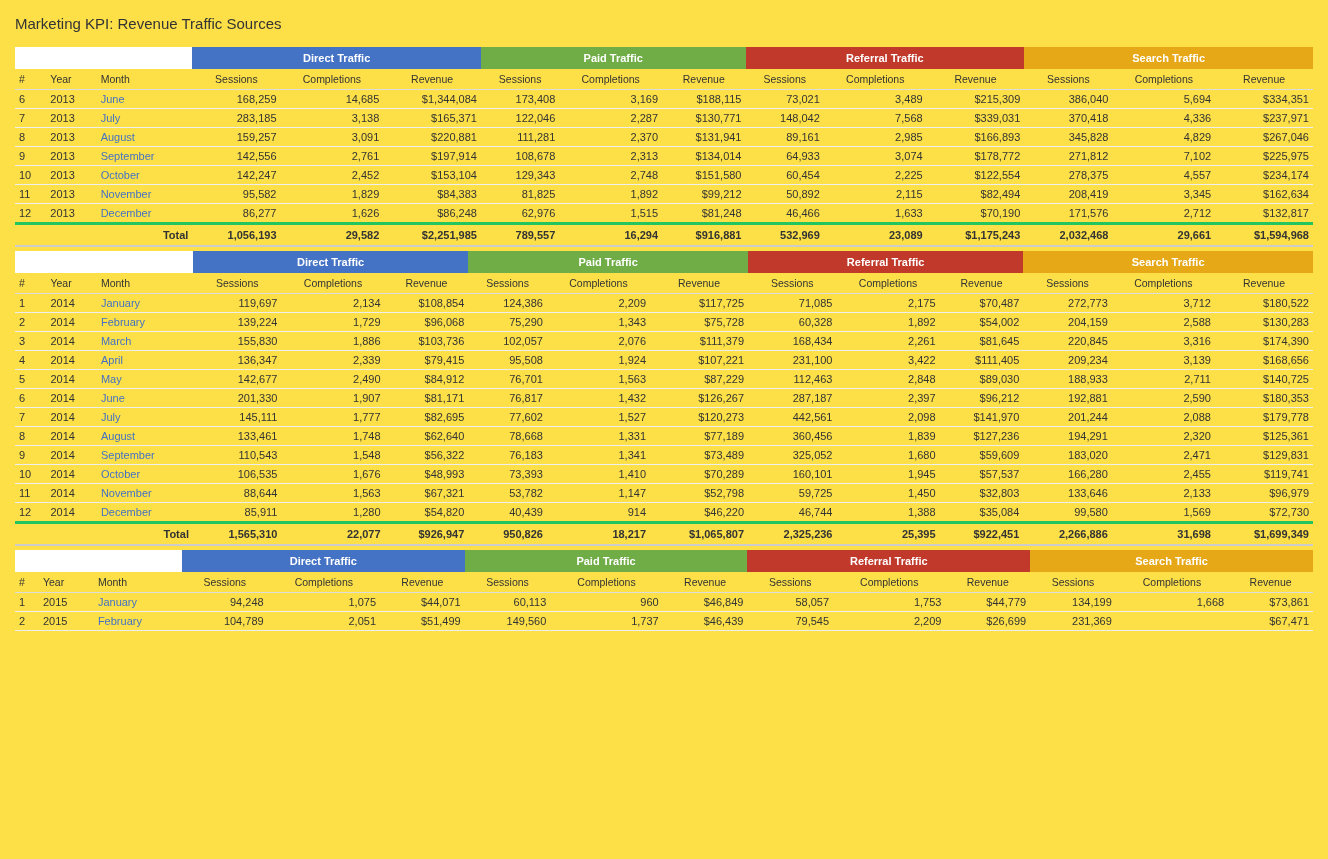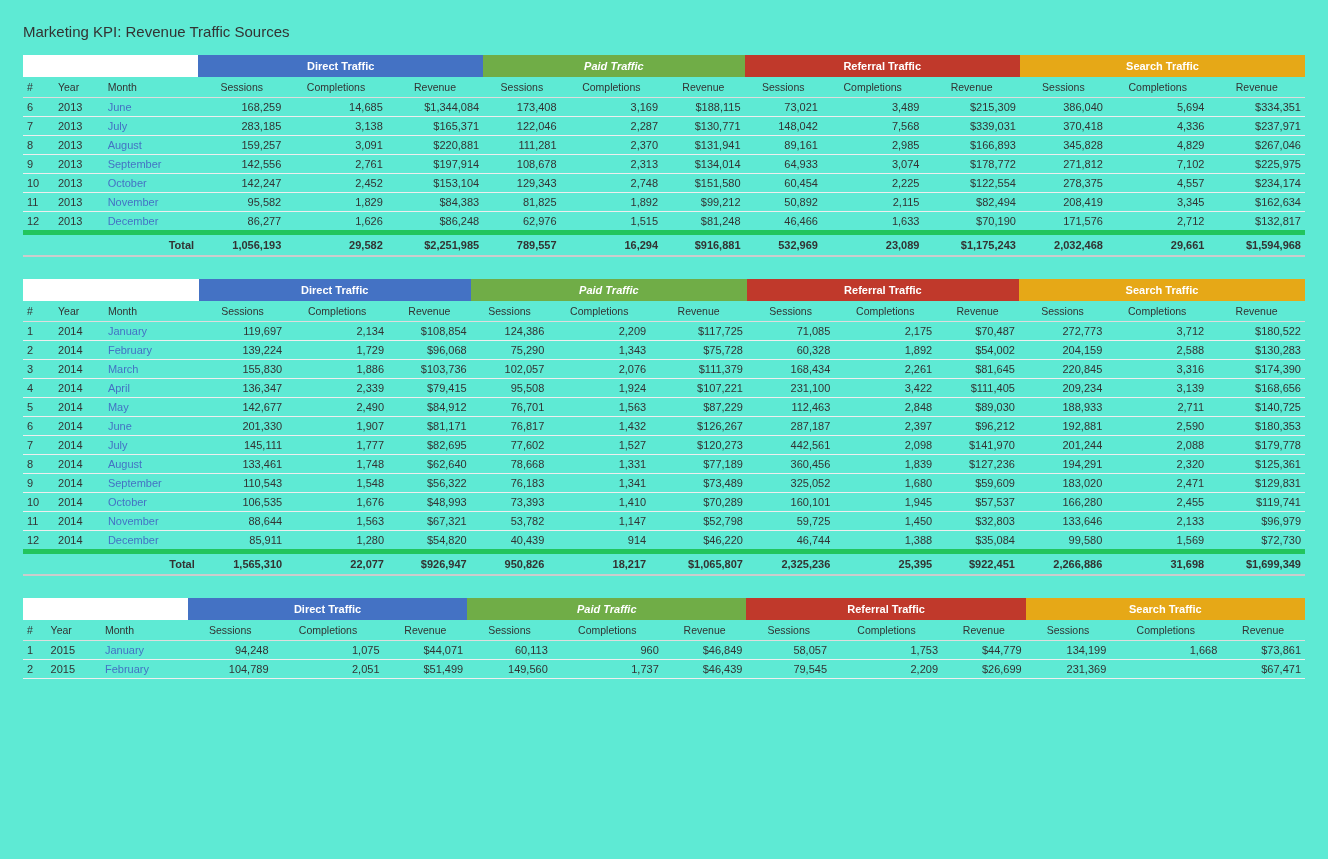--- a/index.html
+++ b/index.html
@@ -3,54 +3,54 @@
   <meta charset="utf-8">
   <style>
     * { box-sizing: border-box; margin: 0; padding: 0; }
     body {
       font-family: Arial, sans-serif;
       font-size: 11px;
       background: #f5f5f5;
       color: #333;
     }
     .page-container {
-      background: #5eead4;
-      padding: 23px;
+      background: #fde047;
+      padding: 15px;
       min-height: 859px;
     }
     .page-title {
       font-size: 15px;
       font-weight: normal;
       margin-bottom: 15px;
       color: #333;
     }
     .date-range {
       text-align: center;
       font-size: 13px;
       font-weight: bold;
       margin-bottom: 12px;
       color: #333;
     }
     .section {
-      margin-bottom: 22px;
+      margin-bottom: 4px;
     }
     table {
       width: 100%;
       border-collapse: collapse;
       font-size: 11px;
     }
     .header-group-row th {
       color: #fff;
       font-weight: bold;
       padding: 5px 4px;
       text-align: center;
       font-size: 11px;
     }
     .th-direct { background: #4472c4; }
-    .th-paid { background: #70ad47; font-style: italic; }
+    .th-paid { background: #70ad47; }
     .th-referral { background: #c0392b; }
     .th-search { background: #e6a817; }
     .th-empty { background: #fff; border: none; }
     .col-header-row th {
       color: #333;
       font-weight: normal;
       padding: 4px 4px;
       border-bottom: 1px solid #ddd;
       font-size: 10.5px;
     }
@@ -61,21 +61,21 @@
       border-bottom: 1px solid #eee;
       color: #333;
       white-space: nowrap;
     }
     tr.data-row td.left-align { text-align: left; }
     tr.data-row td.link-blue { color: #4472c4; }
     tr.total-row td {
       padding: 4px 4px;
       text-align: right;
       font-weight: bold;
-      border-top: 5px solid #22c55e;
+      border-top: 3px solid #22c55e;
       border-bottom: 2px solid #ccc;
       white-space: nowrap;
     }
     tr.total-row td.label { text-align: right; }
   </style>
 </head>
 <body>
 
 <div class="page-container">
   <div class="page-title">Marketing KPI: Revenue Traffic Sources</div>

